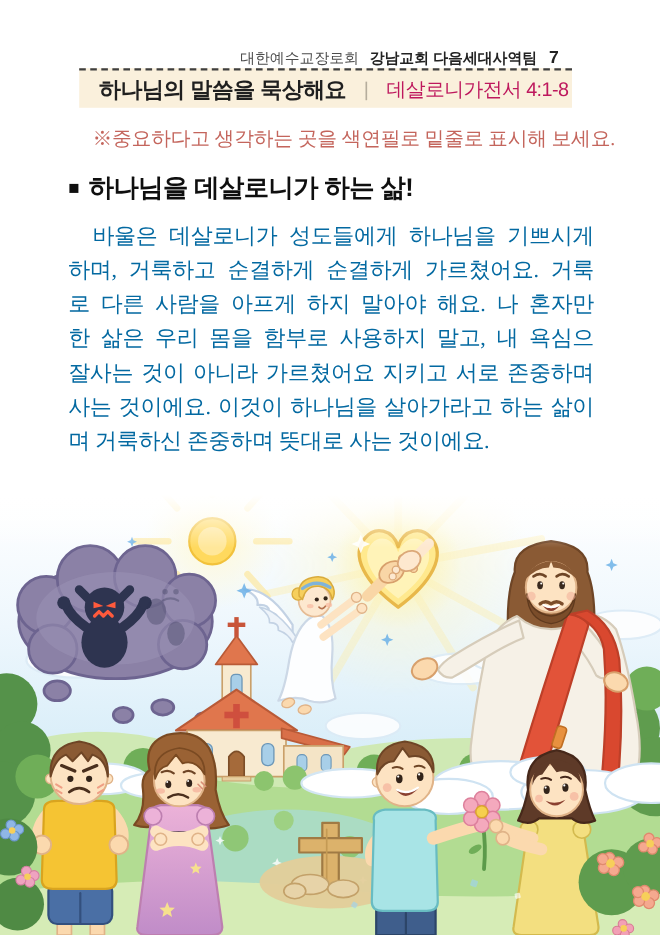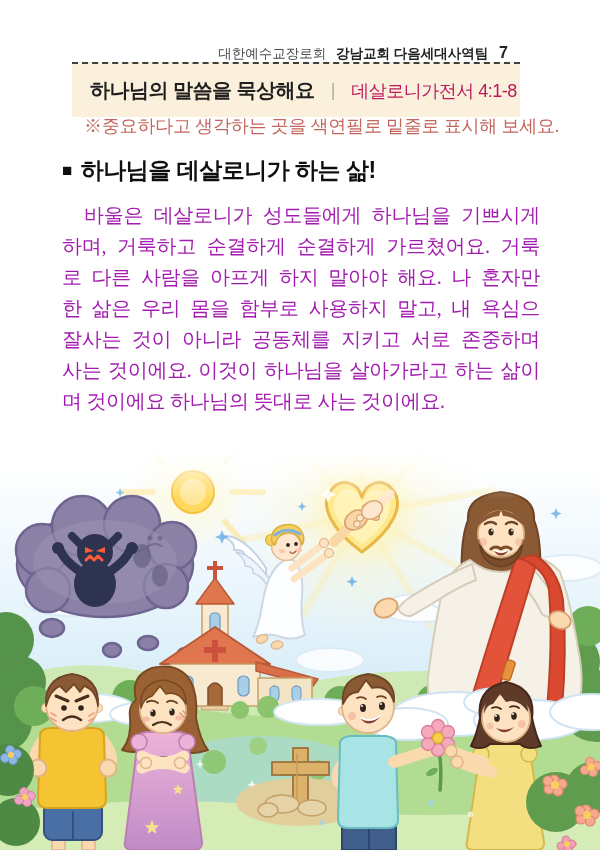--- a/index.html
+++ b/index.html
@@ -3,37 +3,37 @@
 <meta charset="utf-8">
 <style>
   html,body{margin:0;padding:0;background:#ffffff;}
   .page{position:relative;width:600px;height:850px;background:#ffffff;overflow:hidden;
         font-family:"Liberation Sans","DejaVu Sans",sans-serif;}
   
   .hdr{position:absolute;top:24px;right:92px;font-size:13.5px;color:#4c4c4c;white-space:nowrap;margin-top:20px;}
   .hdr .team{font-weight:bold;color:#222;margin-left:6px;}
   .hdr .num{font-weight:bold;color:#222;font-size:16px;margin-left:7px;}
   
-  .lesson-box{position:absolute;left:72px;top:62px;width:448px;height:55px;
+  .lesson-box{position:absolute;left:72px;top:62px;width:448px;height:36px;
               background:#faf0dc;border-top:2px dashed #3f3f3f;
               display:flex;align-items:center;padding-left:18px;box-sizing:border-box;}
   .lesson-box .title{font-weight:bold;font-size:20px;color:#1f1f1f;letter-spacing:-0.5px;}
   .lesson-box .div{color:#b5ad9d;font-size:18px;margin:0 16px;}
   .lesson-box .scripture{font-size:18px;color:#be185d;letter-spacing:-0.5px;}
   
   .note{position:absolute;left:84px;top:114px;font-size:18px;color:#c4655c;
         font-family:"Liberation Serif","DejaVu Serif",serif;letter-spacing:-0.2px;}
   
   .section{position:absolute;left:62px;top:155px;font-size:23px;font-weight:bold;color:#0f0f0f;
            letter-spacing:-0.5px;}
   .section .bullet{font-size:17px;margin-right:9px;position:relative;top:-2px;}
   
   .body-text{position:absolute;left:62px;top:200px;width:478px;
              font-family:"Liberation Serif","DejaVu Serif",serif;
-             font-size:20px;color:#a21caf;line-height:31px;letter-spacing:-0.3px;}
+             font-size:20px;color:#0369a1;line-height:31px;letter-spacing:-0.3px;}
   .body-text .line{text-align:justify;text-align-last:justify;}
   .body-text .line.first{text-indent:22px;}
   .body-text .line.last{text-align-last:left;}
   
   .illus{position:absolute;left:0;bottom:0;width:600px;height:400px;display:block;}
   svg *{stroke-linejoin:round;stroke-linecap:round;}
 </style>
 </head>
 <body>
 
@@ -55,23 +55,23 @@
 
   <div class="section">
     <span class="bullet">■</span><span>하나님을 데살로니가 하는 삶!</span>
   </div>
 
   <div class="body-text">
     <div class="line first">바울은 데살로니가 성도들에게 하나님을 기쁘시게</div>
     <div class="line">하며, 거룩하고 순결하게 순결하게 가르쳤어요. 거룩</div>
     <div class="line">로 다른 사람을 아프게 하지 말아야 해요. 나 혼자만</div>
     <div class="line">한 삶은 우리 몸을 함부로 사용하지 말고, 내 욕심으</div>
-    <div class="line">잘사는 것이 아니라 공동체를 지키고 서로 존중하며</div>
+    <div class="line">잘사는 것이 아니라 가르쳤어요 지키고 서로 존중하며</div>
     <div class="line">사는 것이에요. 이것이 하나님을 살아가라고 하는 삶이</div>
-    <div class="line last">며 것이에요 하나님의 뜻대로 사는 것이에요.</div>
+    <div class="line last">며 거룩하신 존중하며 뜻대로 사는 것이에요.</div>
   </div>
 
   <svg class="illus" viewBox="0 0 600 400" aria-hidden="true">
     <defs>
       <linearGradient id="skyGrad" x1="0" y1="0" x2="0" y2="1">
         <stop offset="0" stop-color="#ffffff"></stop>
           <stop offset="0.3" stop-color="#eef7fd"></stop>
         <stop offset="0.6" stop-color="#d7edf8"></stop>
           <stop offset="1" stop-color="#c9e8e0"></stop>
       </linearGradient>

